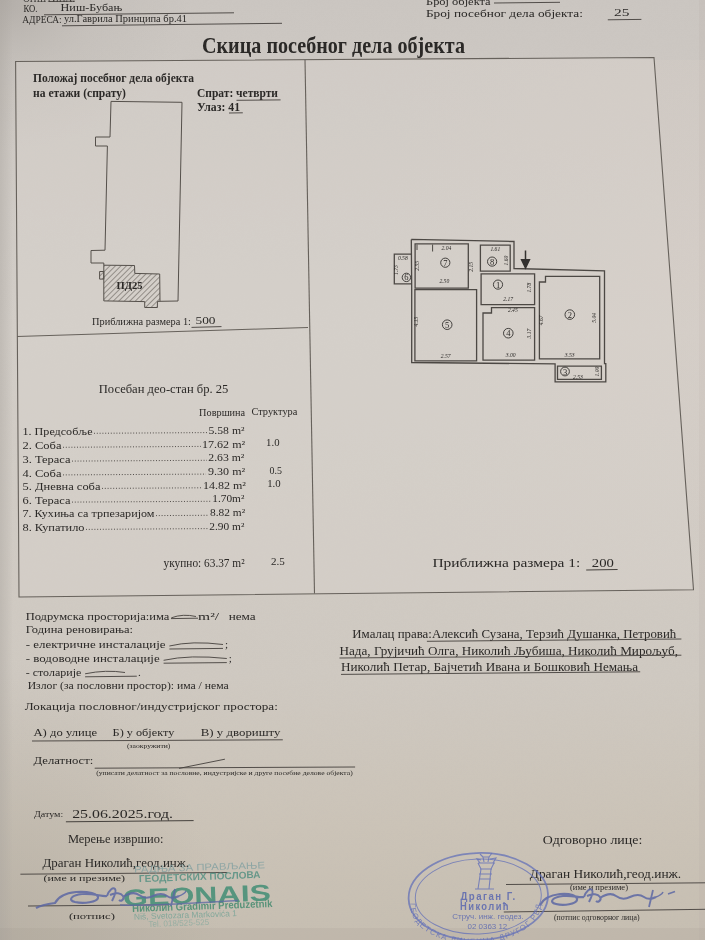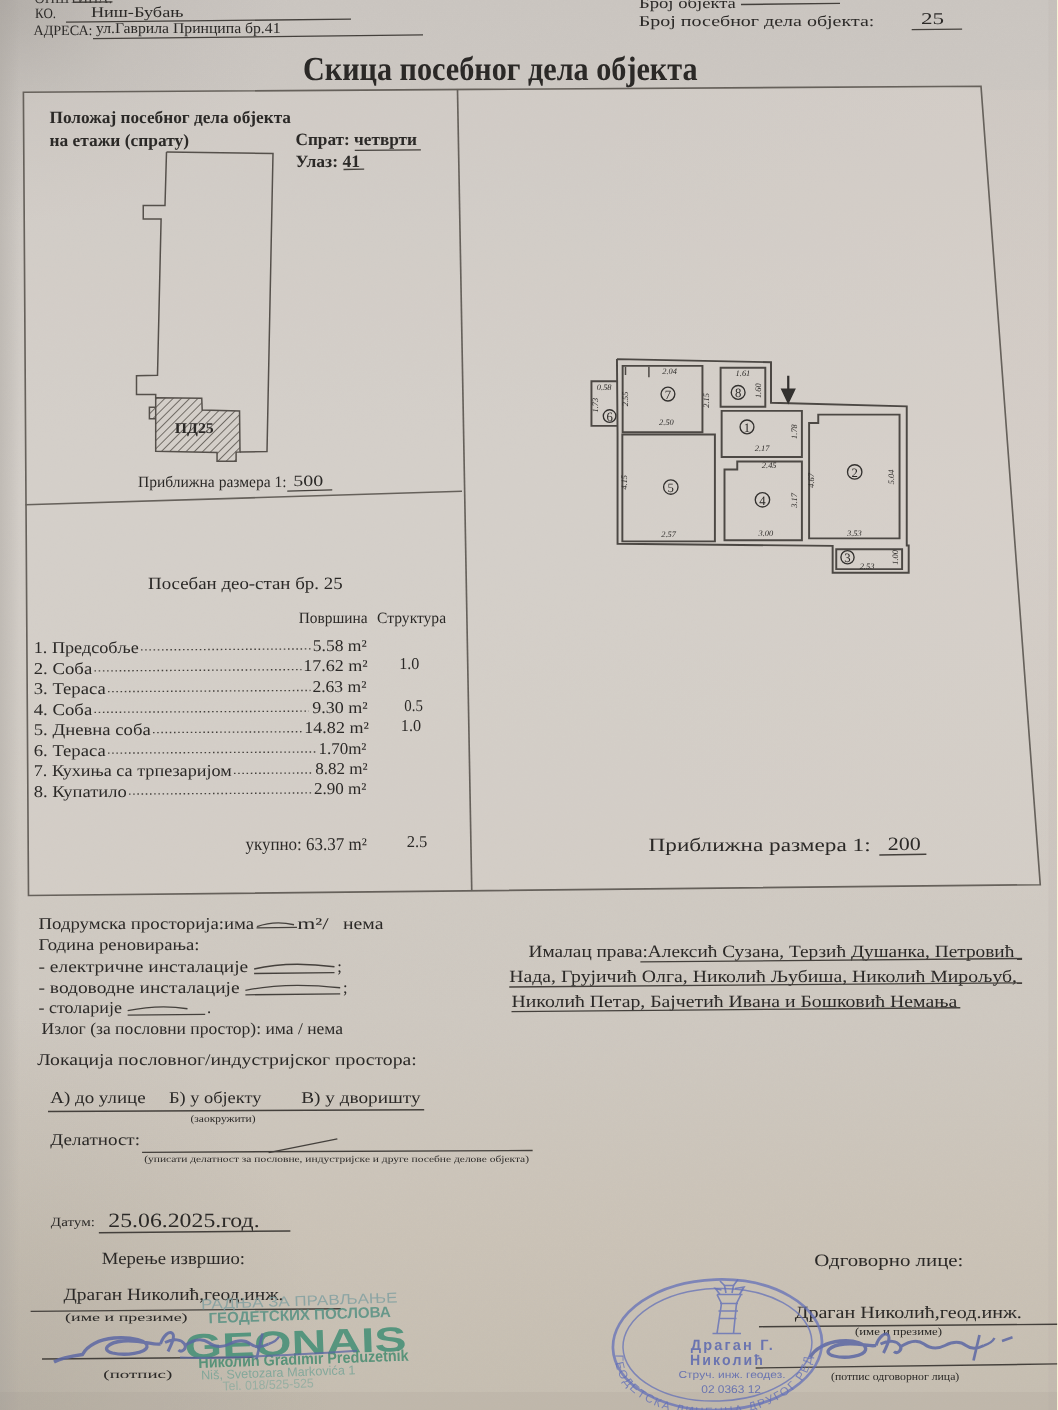--- a/index.html
+++ b/index.html
@@ -1,17 +1,17 @@
 <!DOCTYPE html>
 <html><head>
 <meta charset="utf-8">
 <style>
   html,body{margin:0;padding:0;}
   body{width:705px;height:940px;overflow:hidden;font-family:"Liberation Serif",serif;}
-  #page{position:relative;width:705px;height:940px;background:#fef9c3;}
+  #page{position:relative;width:705px;height:940px;background:#22c55e;}
   svg{position:absolute;left:0;top:0;filter:blur(0.4px);}
   .t{fill:#2b2927;}
 </style>
 </head>
 <body>
 <div id="page">
 <svg width="705" height="940" viewBox="0 0 705 940">
   <defs>
     <linearGradient id="bgv" x1="0" y1="0" x2="0" y2="1">
       <stop offset="0" stop-color="#cbc6c1"></stop>

